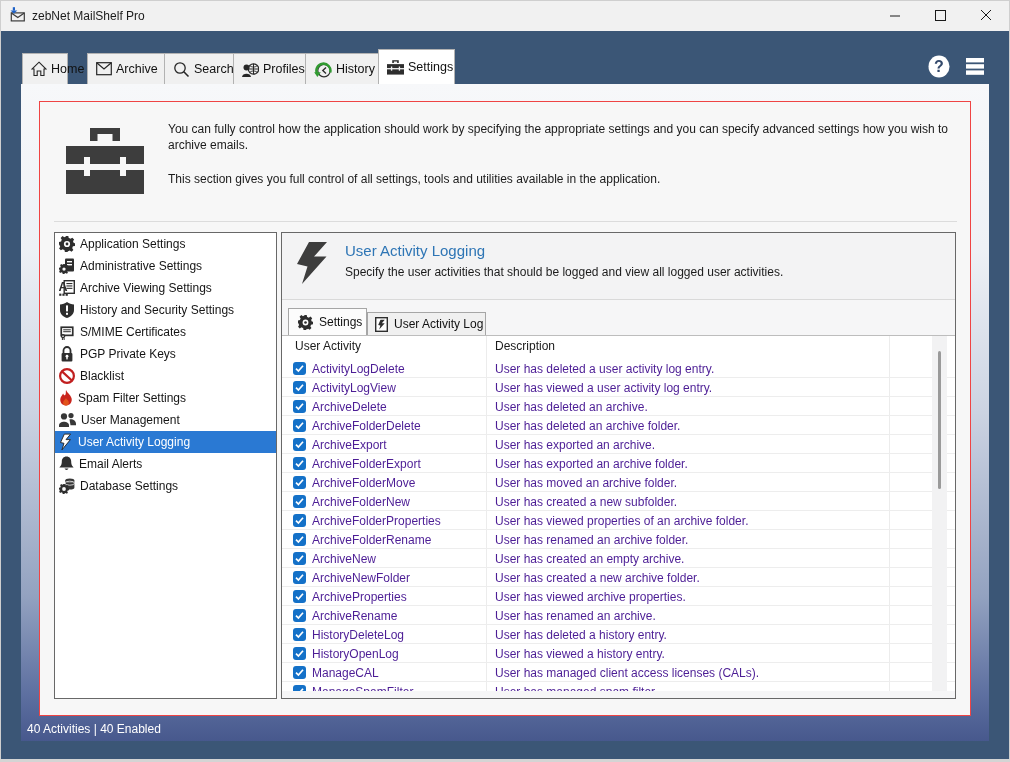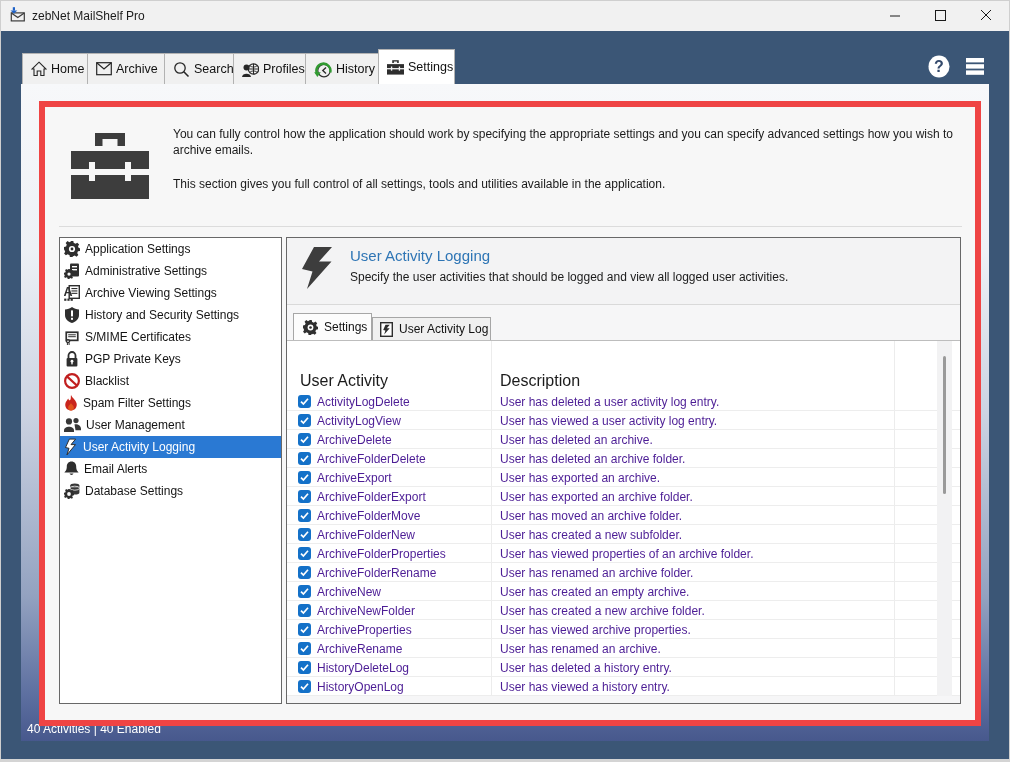--- a/index.html
+++ b/index.html
@@ -11,39 +11,39 @@
             border:1px solid #dadada;border-bottom:none;}
   #titletext{left:32px;top:9px;font-size:12px;color:#1b1b1b;}
   
   .tab{position:absolute;bottom:0;box-sizing:border-box;background:#f0f0f0;border:1px solid #b2b2b2;border-bottom:none;
        display:flex;align-items:center;font-size:12.5px;color:#111;white-space:nowrap;}
   .tab .lbl{margin-left:4px;}
   
   #page{left:21px;top:84px;width:968px;height:657px;
         background:linear-gradient(to bottom,#f7f8fa 0%,#eef1f6 25%,#ccd3e2 50%,#93a2c0 78%,#5d6fa0 93%,#47588d 100%);}
   
-  #panel{left:39px;top:101px;width:930px;height:613px;background:#f7f7f7;border:6px solid #ef4444;}
+  #panel{left:39px;top:101px;width:930px;height:613px;background:#f7f7f7;border:1px solid #ef4444;}
   #introtext{left:128px;top:19px;width:800px;font-size:12px;color:#1b1b1b;line-height:16px;}
   #sep1{left:14px;top:119px;width:903px;height:1px;background:#dcdcdc;}
   
   #navbox{left:14px;top:130px;width:221px;height:465px;background:#fff;border:1px solid #686868;}
   .navitem{position:relative;height:22px;display:flex;align-items:center;font-size:12px;color:#141414;}
   .navitem svg{margin-left:4px;}
   .navitem .t{margin-left:5px;}
   .navitem.sel{background:#2a79d3;color:#fff;}
   
   #rpanel{left:241px;top:130px;width:673px;height:465px;background:#f6f6f7;border:1px solid #686868;}
   #rhead{left:0;top:0;width:100%;height:66px;background:#f3f3f4;border-bottom:1px solid #d9d9d9;}
   #rtitle{left:63px;top:9px;font-size:15px;color:#2e75b5;}
   #rsub{left:63px;top:32px;font-size:12px;color:#1b1b1b;}
   .stab{position:absolute;box-sizing:border-box;background:#f0f0f0;border:1px solid #a6a6a6;border-bottom:none;
         display:flex;align-items:center;font-size:12px;color:#111;}
   
   #tbl{left:0;top:102px;width:673px;height:355px;background:#fff;border-top:1px solid #bdbdbd;overflow:hidden;}
-  #thead{position:relative;height:23px;font-size:16px;color:#1b1b1b;margin-top:28px;}
+  #thead{position:relative;height:23px;font-size:12px;color:#1b1b1b;}
   .vline{position:absolute;top:0;width:1px;height:356px;background:#ececec;}
   .row{position:relative;height:18px;border-bottom:1px solid #ededed;font-size:12px;color:#4c1d95;}
   .row .cb{position:absolute;left:11px;top:3px;width:13px;height:13px;border-radius:3px;background:#1471c8;}
   .row .nm{position:absolute;left:30px;top:3px;}
   .row .ds{position:absolute;left:213px;top:3px;}
   #gutter{left:650px;top:0;width:15px;height:355px;background:#f2f2f3;}
   #thumb{left:656px;top:15px;width:3px;height:138px;background:#9a9a9a;border-radius:2px;}
   
   #status{left:6px;top:638px;font-size:12px;color:#fff;}
   
@@ -62,21 +62,21 @@
 </svg>
 
 <svg class="abs" style="left:885px;top:9px" width="120" height="14" viewBox="0 0 120 14">
   <line x1="5" y1="7" x2="15" y2="7" stroke="#1a1a1a" stroke-width="1"></line>
   <rect x="50.5" y="1.5" width="10" height="10" fill="none" stroke="#1a1a1a" stroke-width="1"></rect>
   <line x1="96" y1="1" x2="106" y2="11" stroke="#1a1a1a" stroke-width="1"></line>
   <line x1="106" y1="1" x2="96" y2="11" stroke="#1a1a1a" stroke-width="1"></line>
 </svg>
 
 <div class="abs" id="tabstrip" style="left:0;top:30px;width:1010px;height:54px;">
-  <div class="tab" style="left:22px;width:74px;height:31px;" id="tab-home">
+  <div class="tab" style="left:22px;width:46px;height:31px;" id="tab-home">
       <span style="margin-left:8px;display:flex;align-items:center">
         <svg width="16" height="16" viewBox="0 0 16 16">
           <path d="M8 1.2 L15 8 L13 8 L13 14.5 L9.8 14.5 L9.8 10 L6.2 10 L6.2 14.5 L3 14.5 L3 8 L1 8 Z" fill="none" stroke="#262626" stroke-width="1.1"></path>
         </svg>
       </span>
       <span class="lbl">Home</span>
     </div>
   <div class="tab" style="left:87px;width:78px;height:31px;" id="tab-archive">
       <span style="margin-left:8px;display:flex;align-items:center">
         <svg width="16" height="14" viewBox="0 0 16 14">

